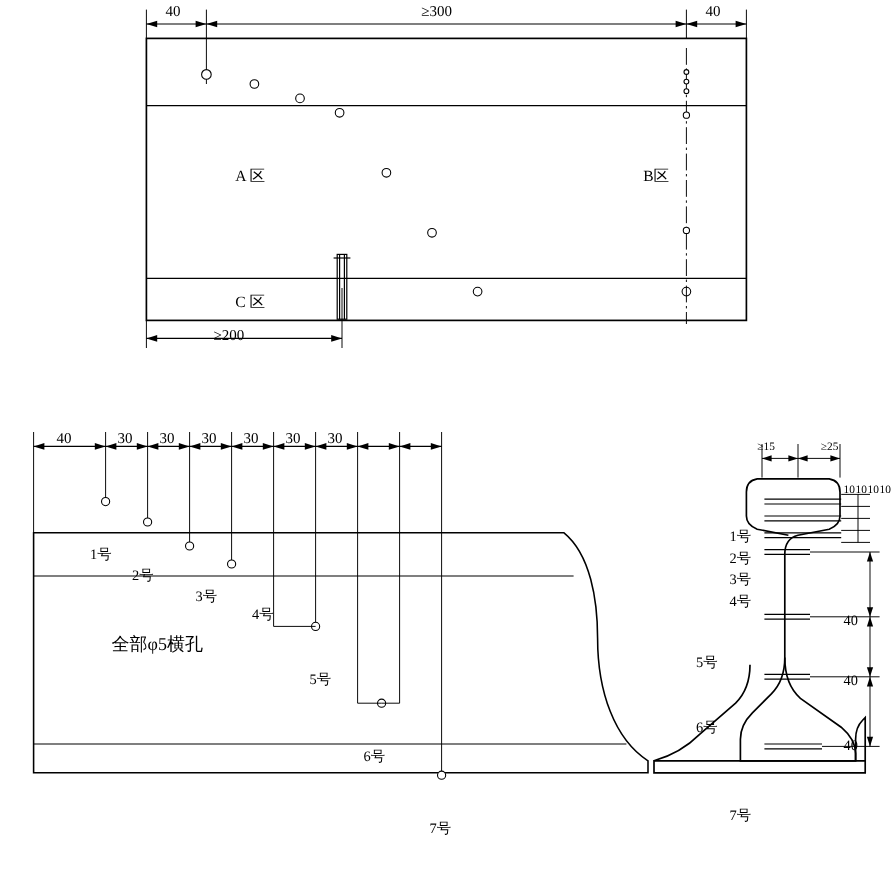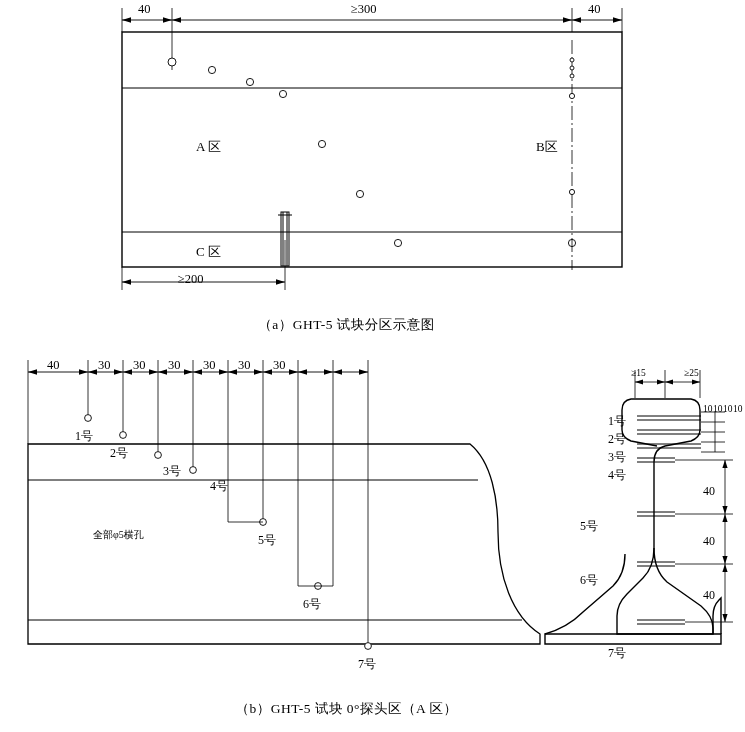--- a/index.html
+++ b/index.html
@@ -33,21 +33,21 @@
   #cap-a { top: 316px; }
   #cap-b { top: 700px; }
   .lbl {
     position: absolute;
     font-size: 12px;
     font-family: "Liberation Serif", serif;
     white-space: nowrap;
   }
   .lbl.zone { font-size: 13px; }
   .lbl.dim  { font-size: 12.5px; }
-  .lbl.num  { font-size: 12px; }
+  .lbl.num  { font-size: 12px; margin-top: 26px; }
   .lbl.tiny { font-size: 9.5px; }
 </style>
 </head>
 <body>
 
 <div class="stage">
 
   <svg width="745" height="310" style="position:absolute;left:0;top:0;">
     <g stroke="#000" fill="none" stroke-width="1">
 
@@ -114,21 +114,20 @@
 
   <div class="lbl dim" id="a-dim-left" style="left:138px; top:2px;">40</div>
   <div class="lbl dim" id="a-dim-mid" style="left:351px; top:2px;">≥300</div>
   <div class="lbl dim" id="a-dim-right" style="left:588px; top:2px;">40</div>
   <div class="lbl dim" id="a-dim-bottom" style="left:178px; top:272px;">≥200</div>
 
   <div class="lbl zone" style="left:196px; top:138px;">A 区</div>
   <div class="lbl zone" style="left:536px; top:138px;">B区</div>
   <div class="lbl zone" style="left:196px; top:243px;">C 区</div>
 
-  <div class="cap" id="cap-a">（a）GHT-5 试块分区示意图</div>
 
   <svg width="745" height="340" style="position:absolute;left:0;top:350px;">
 
     <g stroke="#000" fill="none" stroke-width="1.3">
       <path d="M28,94 L470,94 C492,112 498,150 498,182 C498,226 512,266 540,284 L540,294 L28,294 Z"></path>
     </g>
     <g stroke="#000" fill="none" stroke-width="1">
       <line x1="28" y1="130" x2="478" y2="130"></line>
       <line x1="28" y1="270" x2="522" y2="270"></line>
     </g>
@@ -195,21 +194,21 @@
   <div class="lbl dim" style="left:273px; top:358px;">30</div>
 
   <div class="lbl num" style="left:75px;  top:428px;">1号</div>
   <div class="lbl num" style="left:110px; top:445px;">2号</div>
   <div class="lbl num" style="left:163px; top:463px;">3号</div>
   <div class="lbl num" style="left:210px; top:478px;">4号</div>
   <div class="lbl num" style="left:258px; top:532px;">5号</div>
   <div class="lbl num" style="left:303px; top:596px;">6号</div>
   <div class="lbl num" style="left:358px; top:656px;">7号</div>
 
-  <div class="lbl" style="left:93px; top:528px; font-size:10px;">全部φ5横孔</div>
+  <div class="lbl" style="left:93px; top:528px; font-size:15px;">全部φ5横孔</div>
 
   <svg width="220" height="320" style="position:absolute;left:525px;top:362px;">
 
     <g stroke="#000" fill="none" stroke-width="1.4">
       <path d="M97,48
                C97,42 100,38 106,37
                L166,37
                C172,38 175,42 175,48
                L175,68
                C175,74 171,77 166,79
@@ -302,15 +301,14 @@
   <div class="lbl num" style="left:703px; top:588px;">40</div>
 
   <div class="lbl num" style="left:608px; top:413px;">1号</div>
   <div class="lbl num" style="left:608px; top:431px;">2号</div>
   <div class="lbl num" style="left:608px; top:449px;">3号</div>
   <div class="lbl num" style="left:608px; top:467px;">4号</div>
   <div class="lbl num" style="left:580px; top:518px;">5号</div>
   <div class="lbl num" style="left:580px; top:572px;">6号</div>
   <div class="lbl num" style="left:608px; top:645px;">7号</div>
 
-  <div class="cap" id="cap-b">（b）GHT-5 试块 0°探头区（A 区）</div>
 
 </div>
 
 </body></html>

